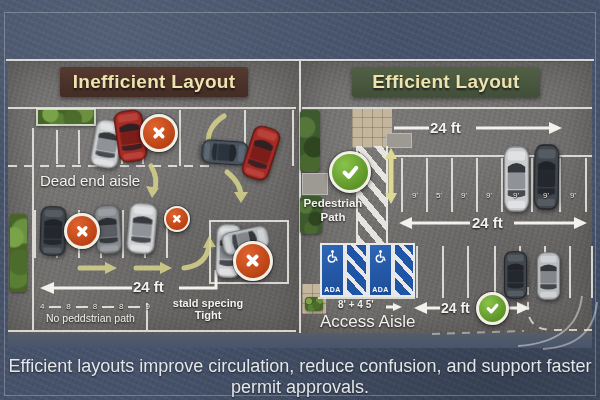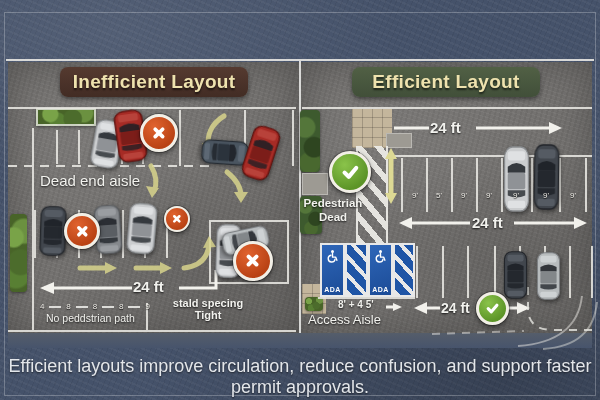--- a/index.html
+++ b/index.html
@@ -22,21 +22,21 @@
       radial-gradient(ellipse 220px 130px at 28% 28%, rgba(255,255,255,.06), transparent 70%),
       radial-gradient(ellipse 260px 170px at 78% 78%, rgba(0,0,0,.14), transparent 70%),
       repeating-linear-gradient(17deg, rgba(255,255,255,.045) 0 1px, transparent 1px 4px),
       repeating-linear-gradient(104deg, rgba(0,0,0,.055) 0 2px, transparent 2px 5px),
       #747270;
     box-shadow: inset 0 0 42px rgba(0,0,0,.28);
   }
   .panel.left { left:8px; } .panel.right { left:301px; }
   .roadstrip { position:absolute; left:8px; top:333px; width:584px; height:15px;
     background:linear-gradient(#555d6a, #47546c); }
-  .banner { position:absolute; top:67px; width:188px; height:30px; border-radius:8px;
+  .banner { position:absolute; top:67px; width:188px; height:30px; border-radius:2px;
     display:flex; align-items:center; justify-content:center;
     box-shadow:0 2px 4px rgba(0,0,0,.45); }
   .banner.brown { left:60px;  background:linear-gradient(#553a30,#422c24); }
   .banner.olive { left:352px; background:linear-gradient(#516045,#414f39); }
   .banner span { color:#eee2ae; font-weight:bold; font-size:19px; letter-spacing:.3px;
     text-shadow:0 2px 2px rgba(0,0,0,.6); white-space:nowrap; }
   .lbl { position:absolute; color:#f2f2ee; text-shadow:0 1px 2px rgba(0,0,0,.8); white-space:nowrap; }
   .dim { font-weight:bold; font-size:15px; text-align:left; }
   .overlay { position:absolute; left:0; top:0; pointer-events:none; }
   .hedge { position:absolute; border-radius:4px;
@@ -296,28 +296,28 @@
   </div>
   <div class="lbl" style="left:46px;top:312px;font-size:10.5px">No peddstrian path</div>
   <div class="lbl two-line" style="left:168px;top:297px;width:80px;font-size:11px">
     <div>stald specing</div>
     <div>Tight</div>
   </div>
 
   <div class="lbl dim" style="left:430px;top:119px;width:46px">24 ft</div>
   <div class="lbl two-line" style="left:300px;top:196px;width:66px;font-size:11.5px;line-height:14px">
     <div>Pedestrian</div>
-    <div>Dead</div>
+    <div>Path</div>
   </div>
   <span class="stallw" style="left:408px">9'</span>
   <span class="stallw" style="left:432px">5'</span>
   <span class="stallw" style="left:457px">9'</span>
   <span class="stallw" style="left:482px">9'</span>
   <span class="stallw" style="left:509px">9'</span>
   <span class="stallw" style="left:539px">9'</span>
   <span class="stallw" style="left:566px">9'</span>
   <div class="lbl dim" style="left:472px;top:214px;width:42px">24 ft</div>
   <div class="lbl dim" style="left:441px;top:300px;width:38px;font-size:14px">24 ft</div>
   <div class="lbl" style="left:338px;top:299px;font-size:10px;font-weight:bold">8' + 4 5'</div>
-  <div class="lbl" style="left:308px;top:312px;font-size:13px">Access Aisle</div>
+  <div class="lbl" style="left:320px;top:312px;font-size:17px">Access Aisle</div>
 
   <div class="caption">Efficient layouts improve circulation, reduce confusion, and support faster permit approvals.</div>
 </div>
 
 </body></html>

